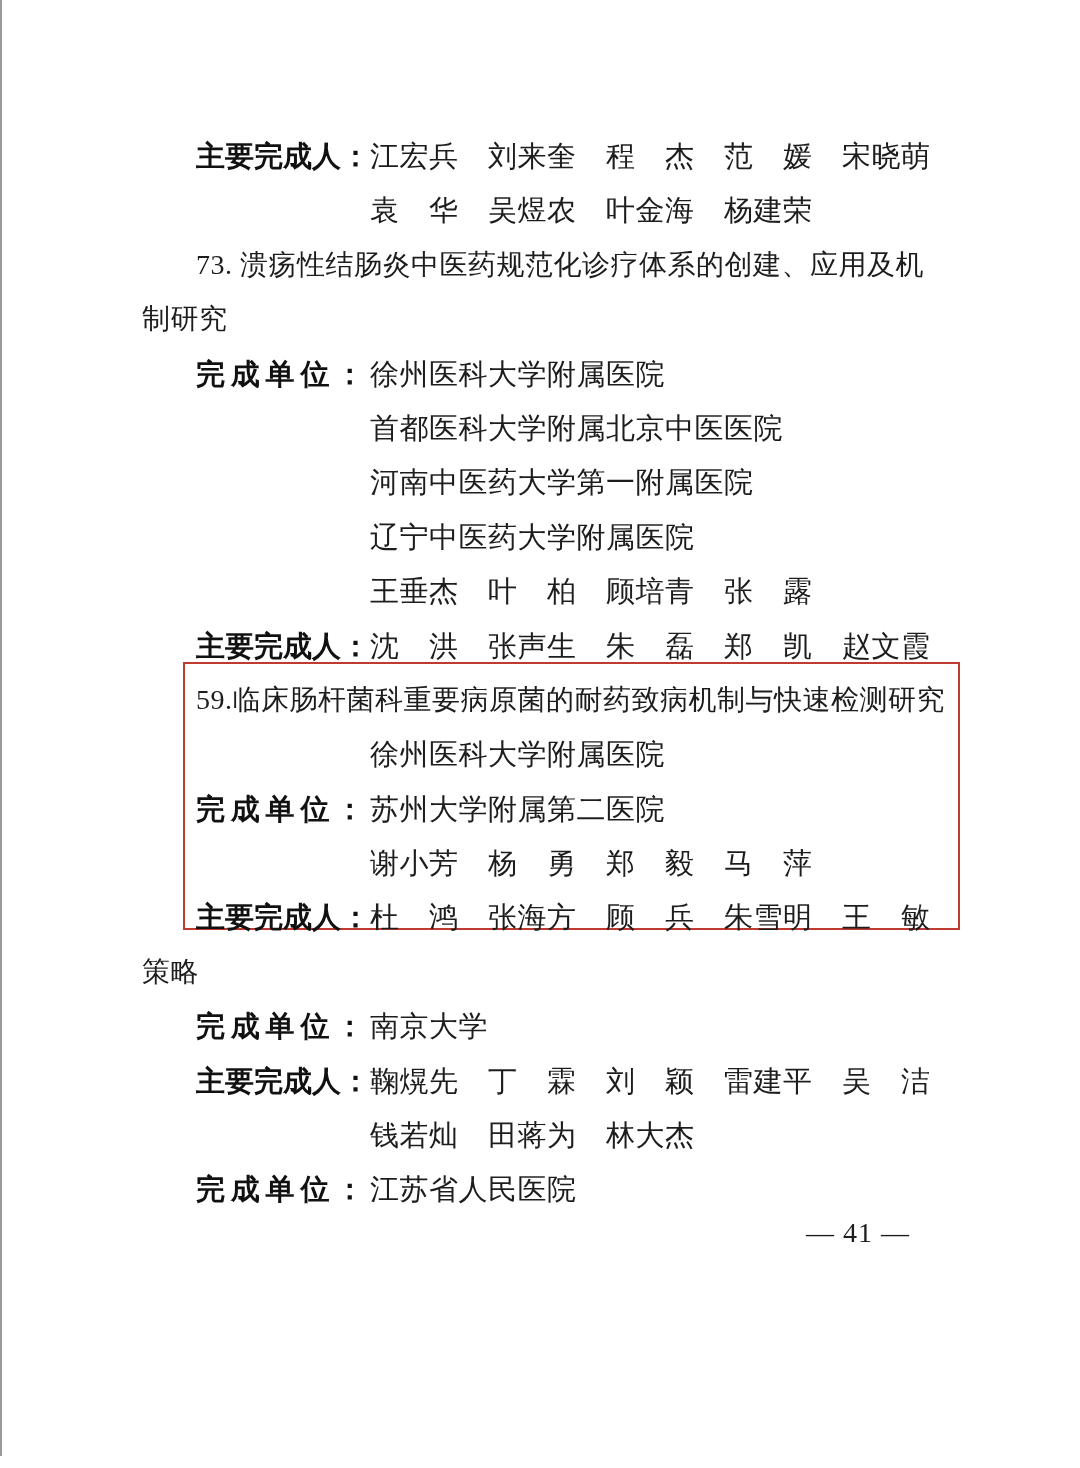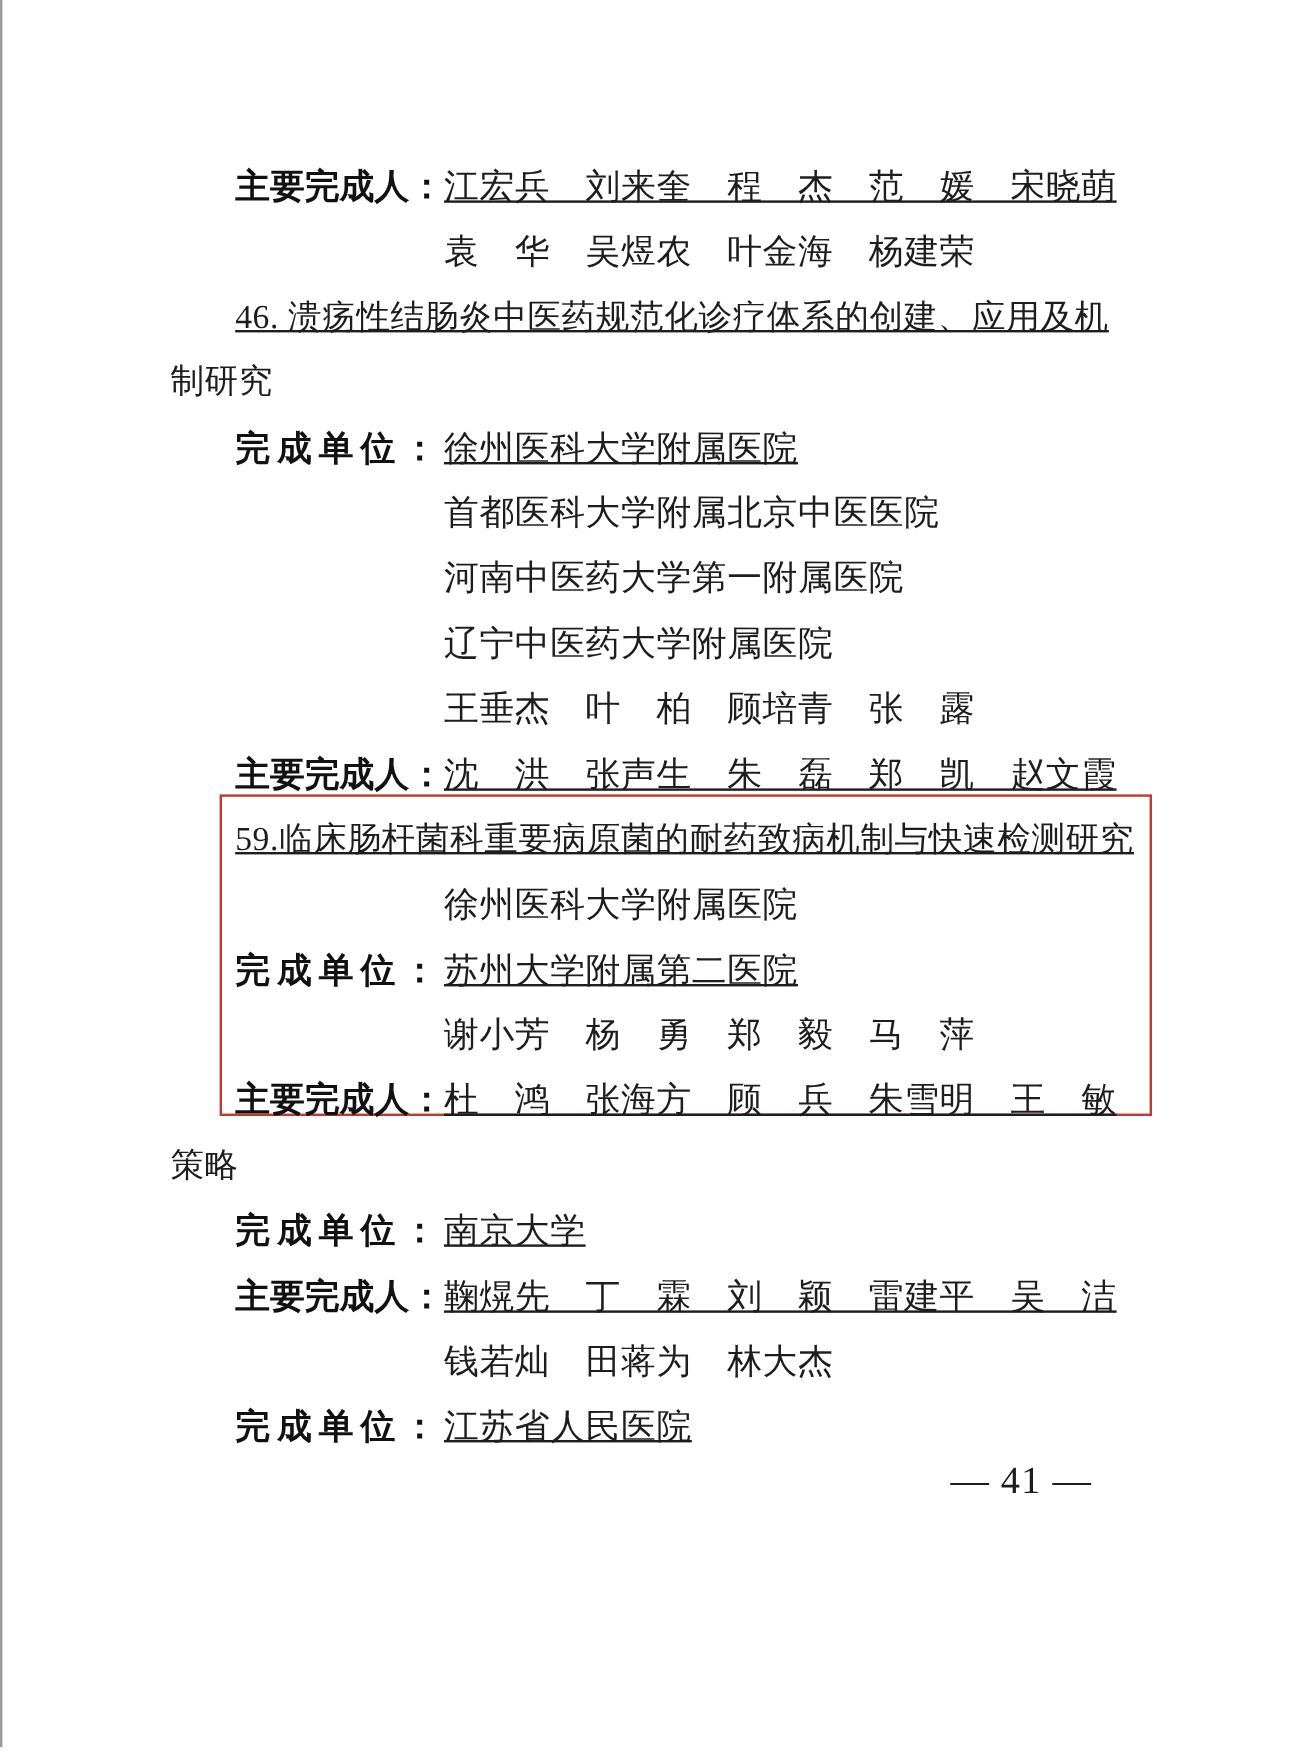--- a/index.html
+++ b/index.html
@@ -12,51 +12,51 @@
     position:absolute;left:0;top:0;width:2px;height:1456px;background:#9a9a9a;
   }
   .content{
     position:absolute;left:142px;top:129px;width:796px;
   }
   .line{
     height:54.4px;line-height:54.4px;font-size:29px;
     white-space:pre;letter-spacing:0.5px;
   }
   .title{font-size:28px;}
-  .indent{padding-left:54px;text-decoration:underline;}
+  .indent{padding-left:54px;}
   .cont{padding-left:228px;}
   .label{
     display:inline-block;width:174px;vertical-align:top;
     font-family:"Liberation Sans","DejaVu Sans",sans-serif;font-weight:bold;
     color:#111;
   }
   .label-unit{letter-spacing:5.8px;}
   .label-persons{letter-spacing:0;}
   .hl-box{
     position:absolute;left:183px;top:662px;width:777px;height:268px;
     border:2px solid #bf3a30;box-sizing:border-box;pointer-events:none;
   }
   .pagenum{
     text-align:right;padding-right:28px;margin-top:-6px;
-    font-size:32px;height:44px;line-height:44px;letter-spacing:1px;
+    font-size:28px;height:44px;line-height:44px;letter-spacing:1px;
   }
 </style>
 </head>
 <body>
 
 <div class="scan-edge"></div>
 
 <div class="hl-box" style="border-color: rgb(191, 58, 48);"></div>
 
 <div class="content">
 
   <div class="line indent"><span class="label label-persons">主要完成人：</span><span>江宏兵　刘来奎　程　杰　范　媛　宋晓萌</span></div>
   <div class="line cont"><span>袁　华　吴煜农　叶金海　杨建荣</span></div>
 
-  <div class="line title indent">46. 溃疡性结肠炎中医药规范化诊疗体系的创建、应用及机</div>
+  <div class="line title indent">73. 溃疡性结肠炎中医药规范化诊疗体系的创建、应用及机</div>
   <div class="line title">制研究</div>
   <div class="line indent"><span class="label label-unit">完成单位：</span><span>徐州医科大学附属医院</span></div>
   <div class="line cont"><span>首都医科大学附属北京中医医院</span></div>
   <div class="line cont"><span>河南中医药大学第一附属医院</span></div>
   <div class="line cont"><span>辽宁中医药大学附属医院</span></div>
   <div class="line cont"><span>王垂杰　叶　柏　顾培青　张　露</span></div>
   <div class="line indent"><span class="label label-persons">主要完成人：</span><span>沈　洪　张声生　朱　磊　郑　凯　赵文霞</span></div>
 
   <div class="line title indent">59.临床肠杆菌科重要病原菌的耐药致病机制与快速检测研究</div>
   <div class="line cont"><span>徐州医科大学附属医院</span></div>

